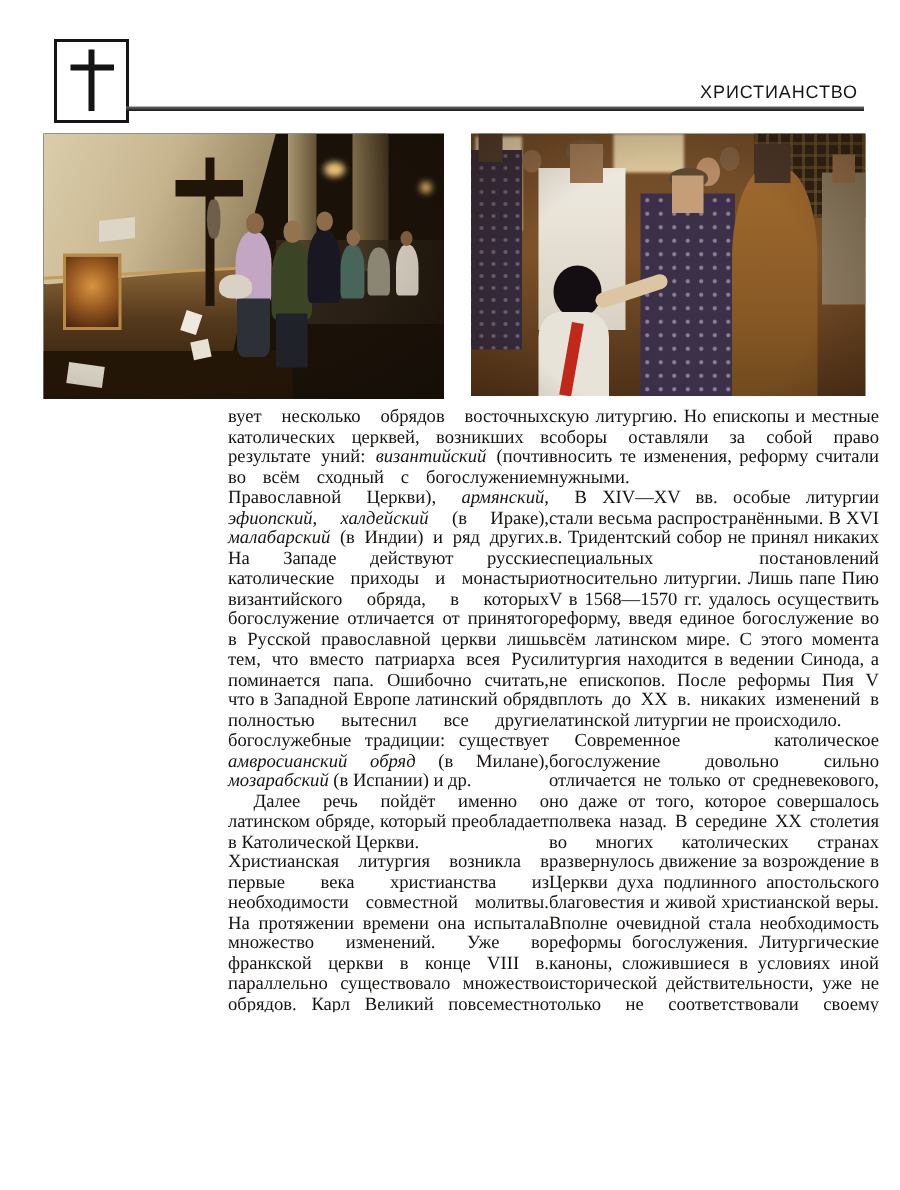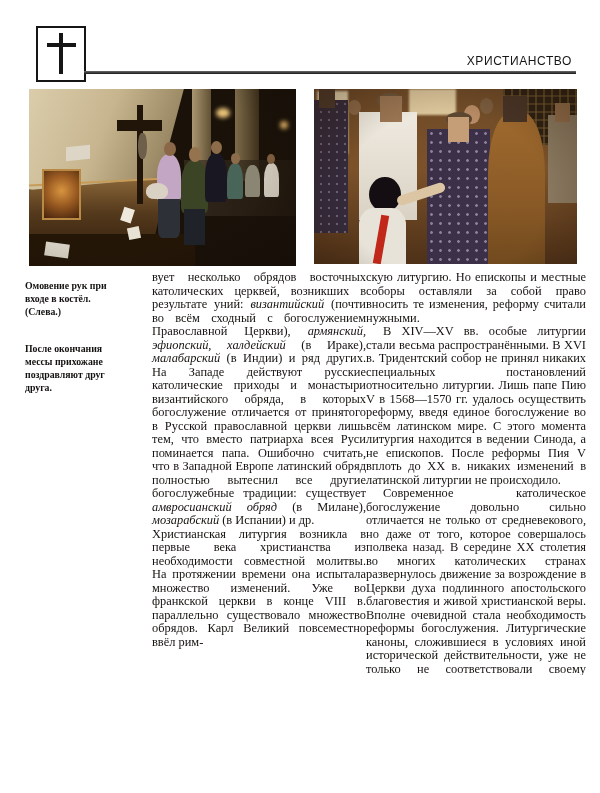--- a/index.html
+++ b/index.html
@@ -184,27 +184,24 @@
     <i class="prh4"></i>
     <i class="prf5"></i>
     <i class="prh5"></i>
     <i class="pr-childhead"></i>
     <i class="pr-childbody"></i>
     <i class="pr-strap"></i>
     <i class="pr-arm"></i>
     <i class="pr-vig"></i>
   </div>
 
-  <div class="caption">
-    <p>Омовение рук при входе в костёл. (Слева.)</p>
-    <p>После окончания мессы прихожане поздравляют друг друга.</p>
-  </div>
 
   <div class="col col1">
       <p class="body-p"><span>вует несколько обрядов восточных католических церквей, возникших в результате уний: </span><span class="it">византийский</span><span> (почти во всём сходный с богослужением Православной Церкви), </span><span class="it">армянский, эфиопский, халдейский</span><span> (в Ираке), </span><span class="it">малабарский</span><span> (в Индии) и ряд других. На Западе действуют русские католические приходы и монастыри византийского обряда, в которых богослужение отличается от принятого в Русской православной церкви лишь тем, что вместо патриарха всея Руси поминается папа. Ошибочно считать, что в Западной Европе латинский обряд полностью вытеснил все другие богослужебные традиции: существует </span><span class="it">амвросианский обряд</span><span> (в Милане), </span><span class="it">мозарабский</span><span> (в Испании) и др.</span></p>
+      <p class="body-p indent"><span>Далее речь пойдёт именно о латинском обряде, который преобладает в Католической Церкви.</span></p>
       <p class="body-p"><span>Христианская литургия возникла в первые века христианства из необходимости совместной молитвы. На протяжении времени она испытала множество изменений. Уже во франкской церкви в конце VIII в. параллельно существовало множество обрядов. Карл Великий повсеместно ввёл рим-</span></p>
     </div>
   <div class="col col2">
       <p class="body-p"><span>скую литургию. Но епископы и местные соборы оставляли за собой право вносить те изменения, реформу считали нужными.</span></p>
       <p class="body-p indent"><span>В XIV—XV вв. особые литургии стали весьма распространёнными. В XVI в. Тридентский собор не принял никаких специальных постановлений относительно литургии. Лишь папе Пию V в 1568—1570 гг. удалось осуществить реформу, введя единое богослужение во всём латинском мире. С этого момента литургия находится в ведении Синода, а не епископов. После реформы Пия V вплоть до XX в. никаких изменений в латинской литургии не происходило.</span></p>
       <p class="body-p indent"><span>Современное католическое богослужение довольно сильно отличается не только от средневекового, но даже от того, которое совершалось полвека назад. В середине XX столетия во многих католических странах развернулось движение за возрождение в Церкви духа подлинного апостольского благовестия и живой христианской веры. Вполне очевидной стала необходимость реформы богослужения. Литургические каноны, сложившиеся в условиях иной исторической действительности, уже не только не соответствовали своему первоначальному назначению, но и препятствовали сознательному участию верующих (например, звучавшие на латинском языке богослужеб-</span></p>
     </div>
 
   <div class="pageno">215</div>
 

